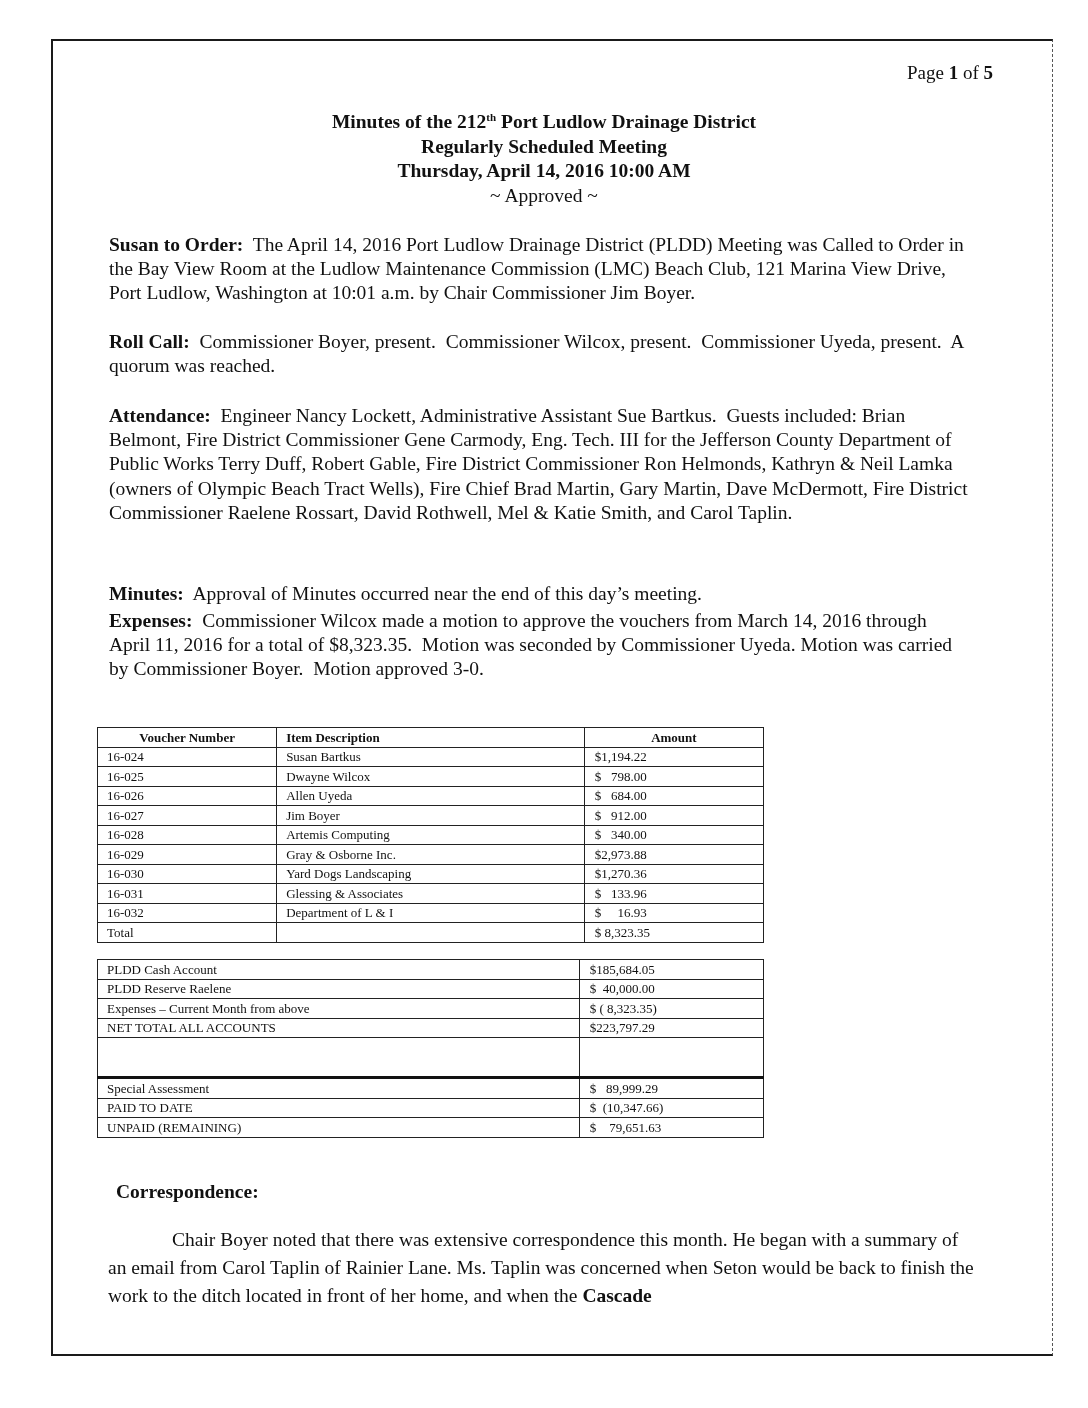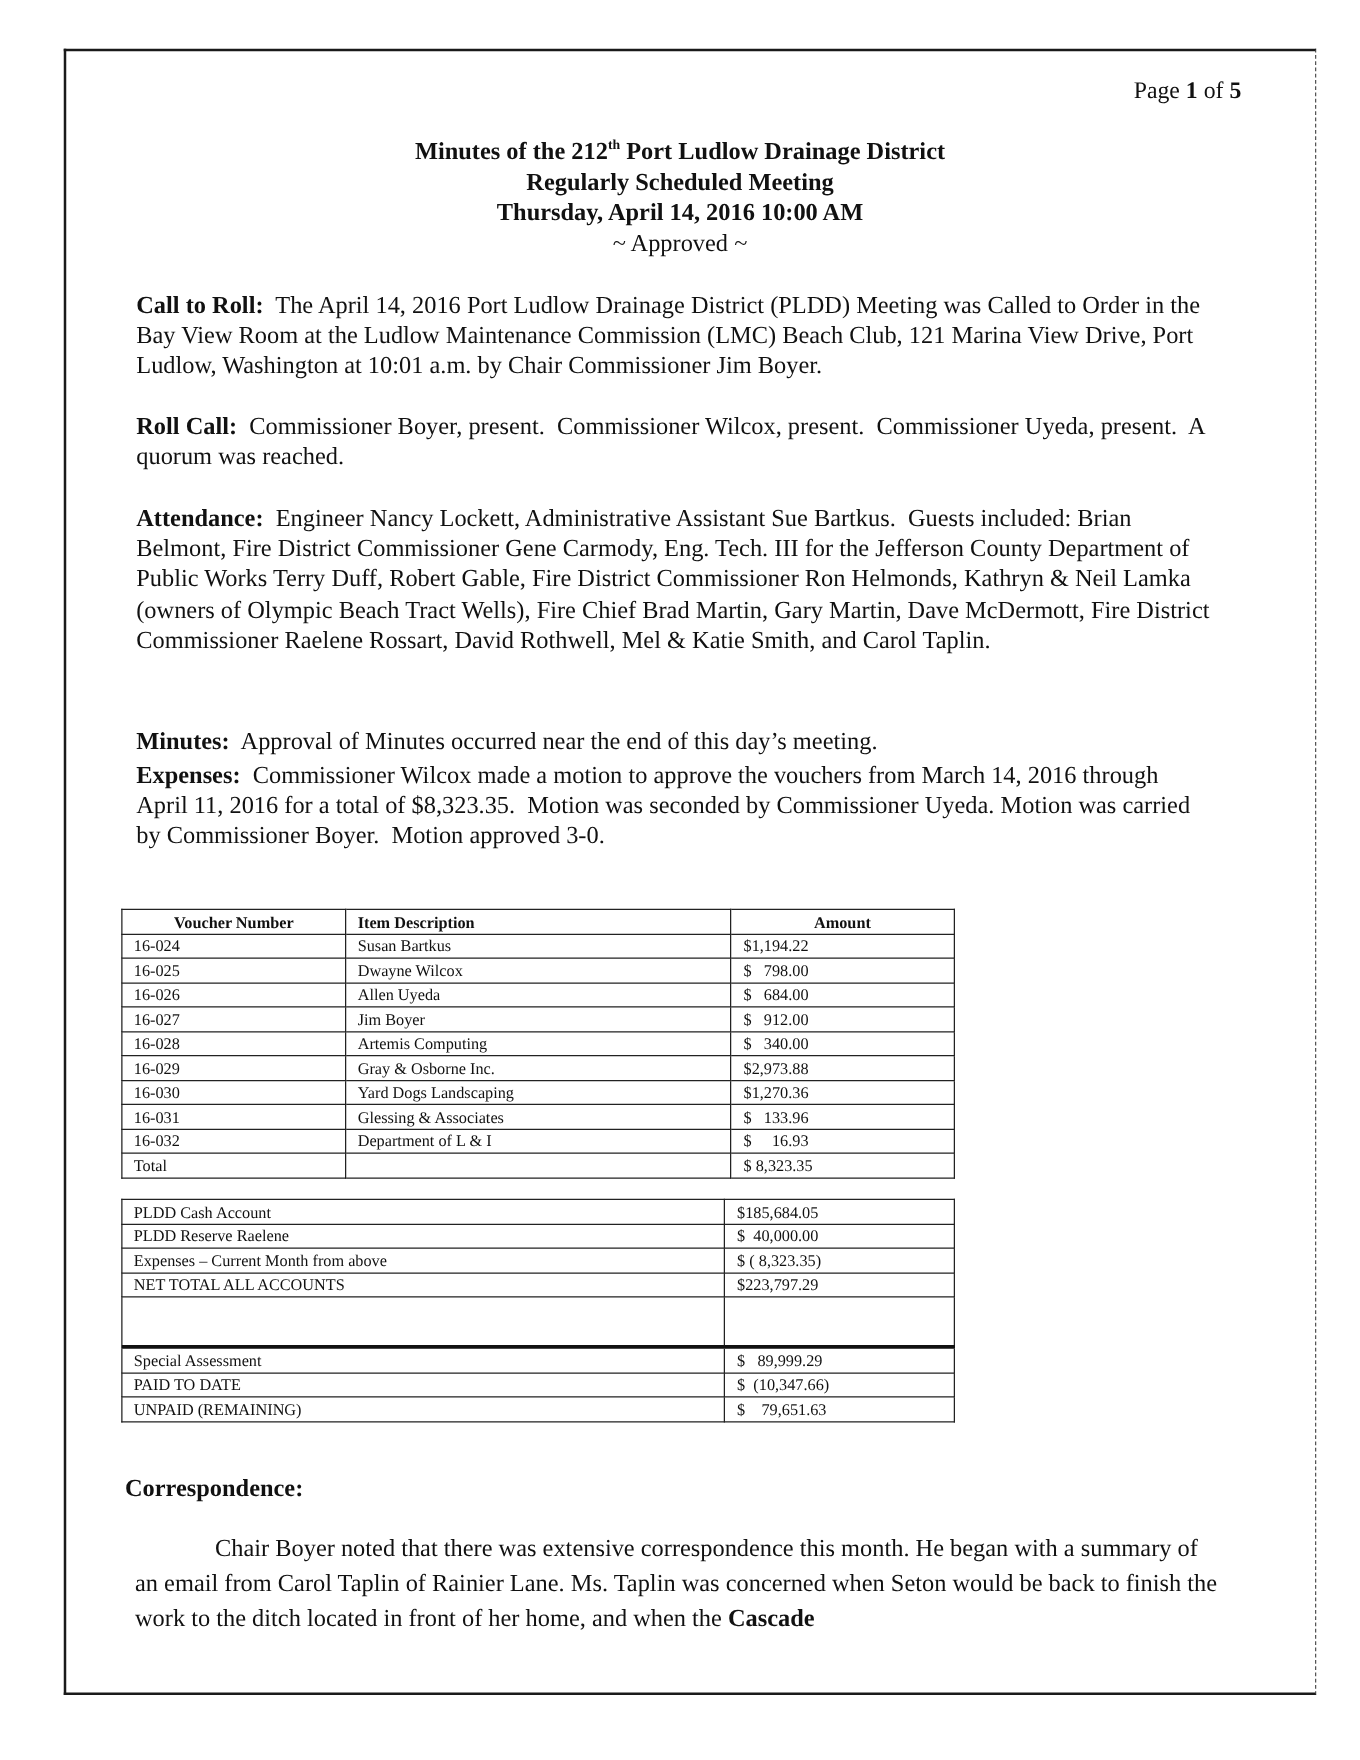--- a/index.html
+++ b/index.html
@@ -72,21 +72,21 @@
     table.ledger th { font-weight: bold; }
     table.ledger th.center { text-align: center; padding: 0; }
     table.ledger td.amt { padding-left: 10px; }
     .col1 { width: 176px; }
     .col2 { width: 294px; }
     .col3 { width: 176px; }
     table.ledger tr.blank td { height: 38px; }
     table.ledger tr.thick-top td { border-top: 3px solid #111111; }
     .corr-head {
       position: absolute;
-      left: 100px;
+      left: 116px;
       top: 1181px;
       font-size: 19.5px;
       font-weight: bold;
     }
     .corr-body {
       position: absolute;
       left: 108px;
       top: 1226px;
       width: 870px;
       font-size: 19.5px;
@@ -108,21 +108,21 @@
 </div>
 
 <div class="title-block">
   <div class="bold"><span>Minutes of the 212</span><sup>th</sup><span> Port Ludlow Drainage District</span></div>
   <div class="bold">Regularly Scheduled Meeting</div>
   <div class="bold">Thursday, April 14, 2016 10:00 AM</div>
   <div>~ Approved ~</div>
 </div>
 
 <div class="section" style="top:233px;">
-  <span class="label">Call to Roll:</span><span style="white-space:pre-wrap;">  The April 14, 2016 Port Ludlow Drainage District (PLDD) Meeting was Called to Order in the Bay View Room at the Ludlow Maintenance Commission (LMC) Beach Club, 121 Marina View Drive, Port Ludlow, Washington at 10:01 a.m. by Chair Commissioner Jim Boyer.</span>
+  <span class="label">Susan to Order:</span><span style="white-space:pre-wrap;">  The April 14, 2016 Port Ludlow Drainage District (PLDD) Meeting was Called to Order in the Bay View Room at the Ludlow Maintenance Commission (LMC) Beach Club, 121 Marina View Drive, Port Ludlow, Washington at 10:01 a.m. by Chair Commissioner Jim Boyer.</span>
 </div>
 
 <div class="section" style="top:330px;">
   <span class="label">Roll Call:</span><span style="white-space:pre-wrap;">  Commissioner Boyer, present.  Commissioner Wilcox, present.  Commissioner Uyeda, present.  A quorum was reached.</span>
 </div>
 
 <div class="section" style="top:404px;">
   <span class="label">Attendance:</span><span style="white-space:pre-wrap;">  Engineer Nancy Lockett, Administrative Assistant Sue Bartkus.  Guests included: Brian Belmont, Fire District Commissioner Gene Carmody, Eng. Tech. III for the Jefferson County Department of Public Works Terry Duff, Robert Gable, Fire District Commissioner Ron Helmonds, Kathryn &amp; Neil Lamka (owners of Olympic Beach Tract Wells), Fire Chief Brad Martin, Gary Martin, Dave McDermott, Fire District Commissioner Raelene Rossart, David Rothwell, Mel &amp; Katie Smith, and Carol Taplin.</span>
 </div>
 

